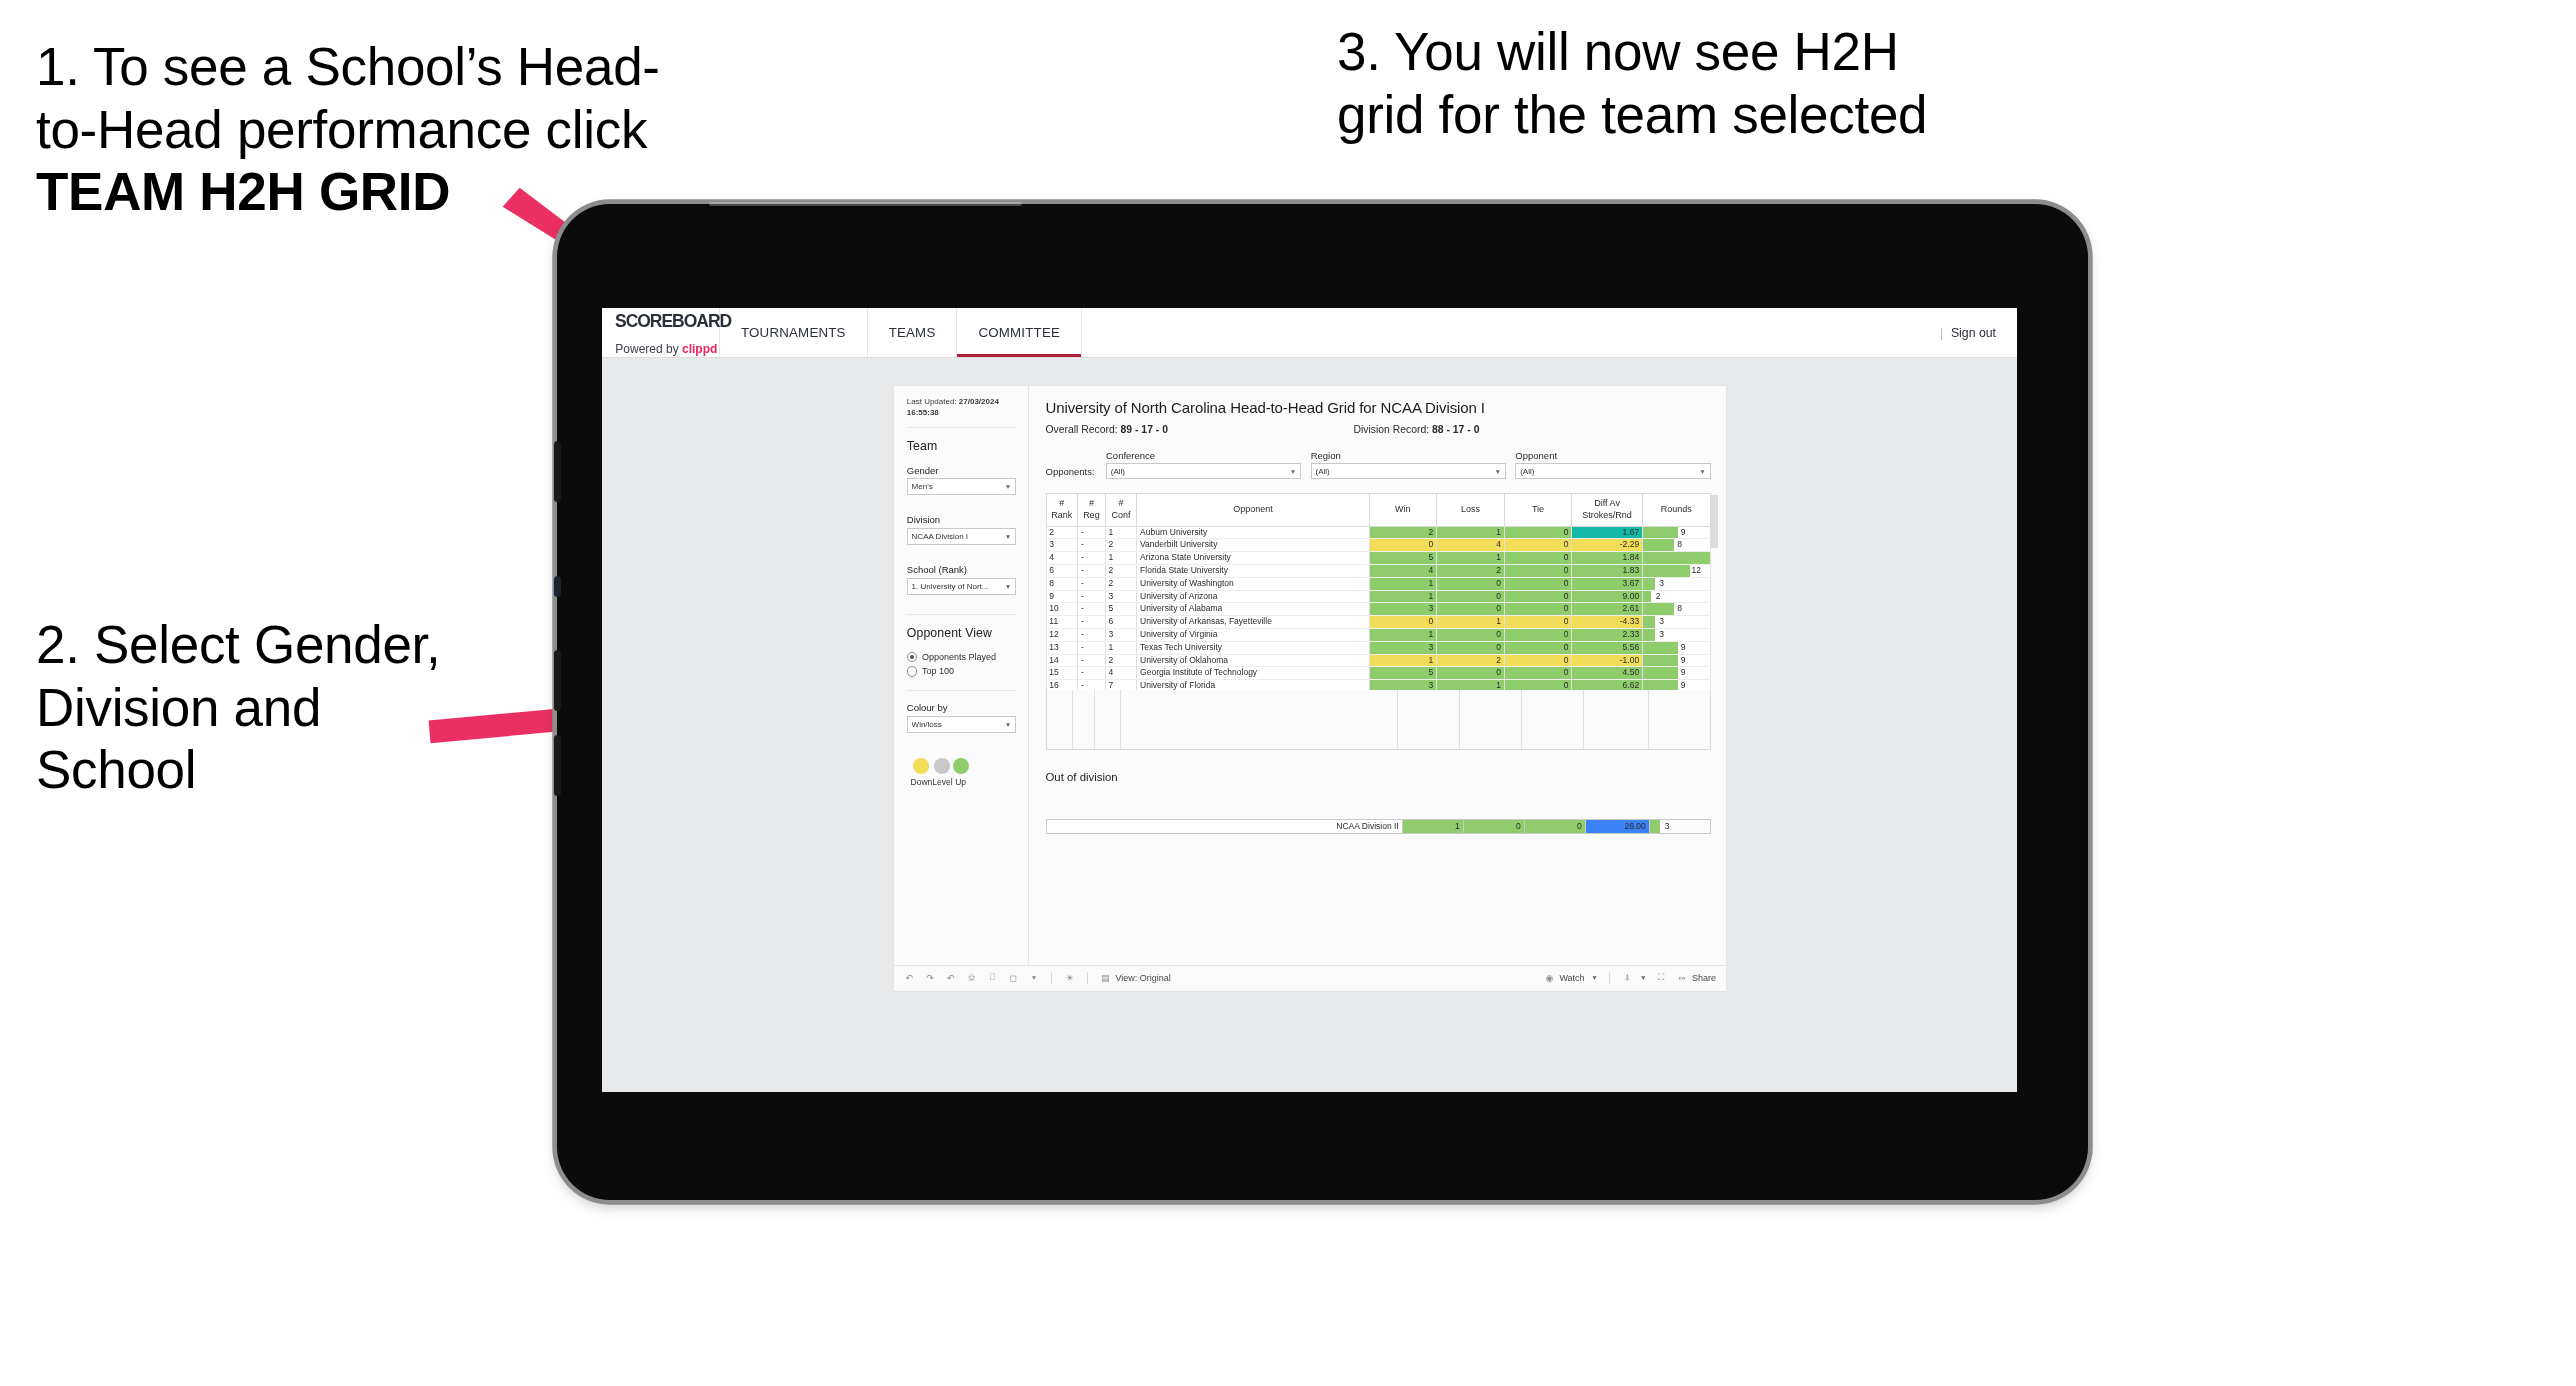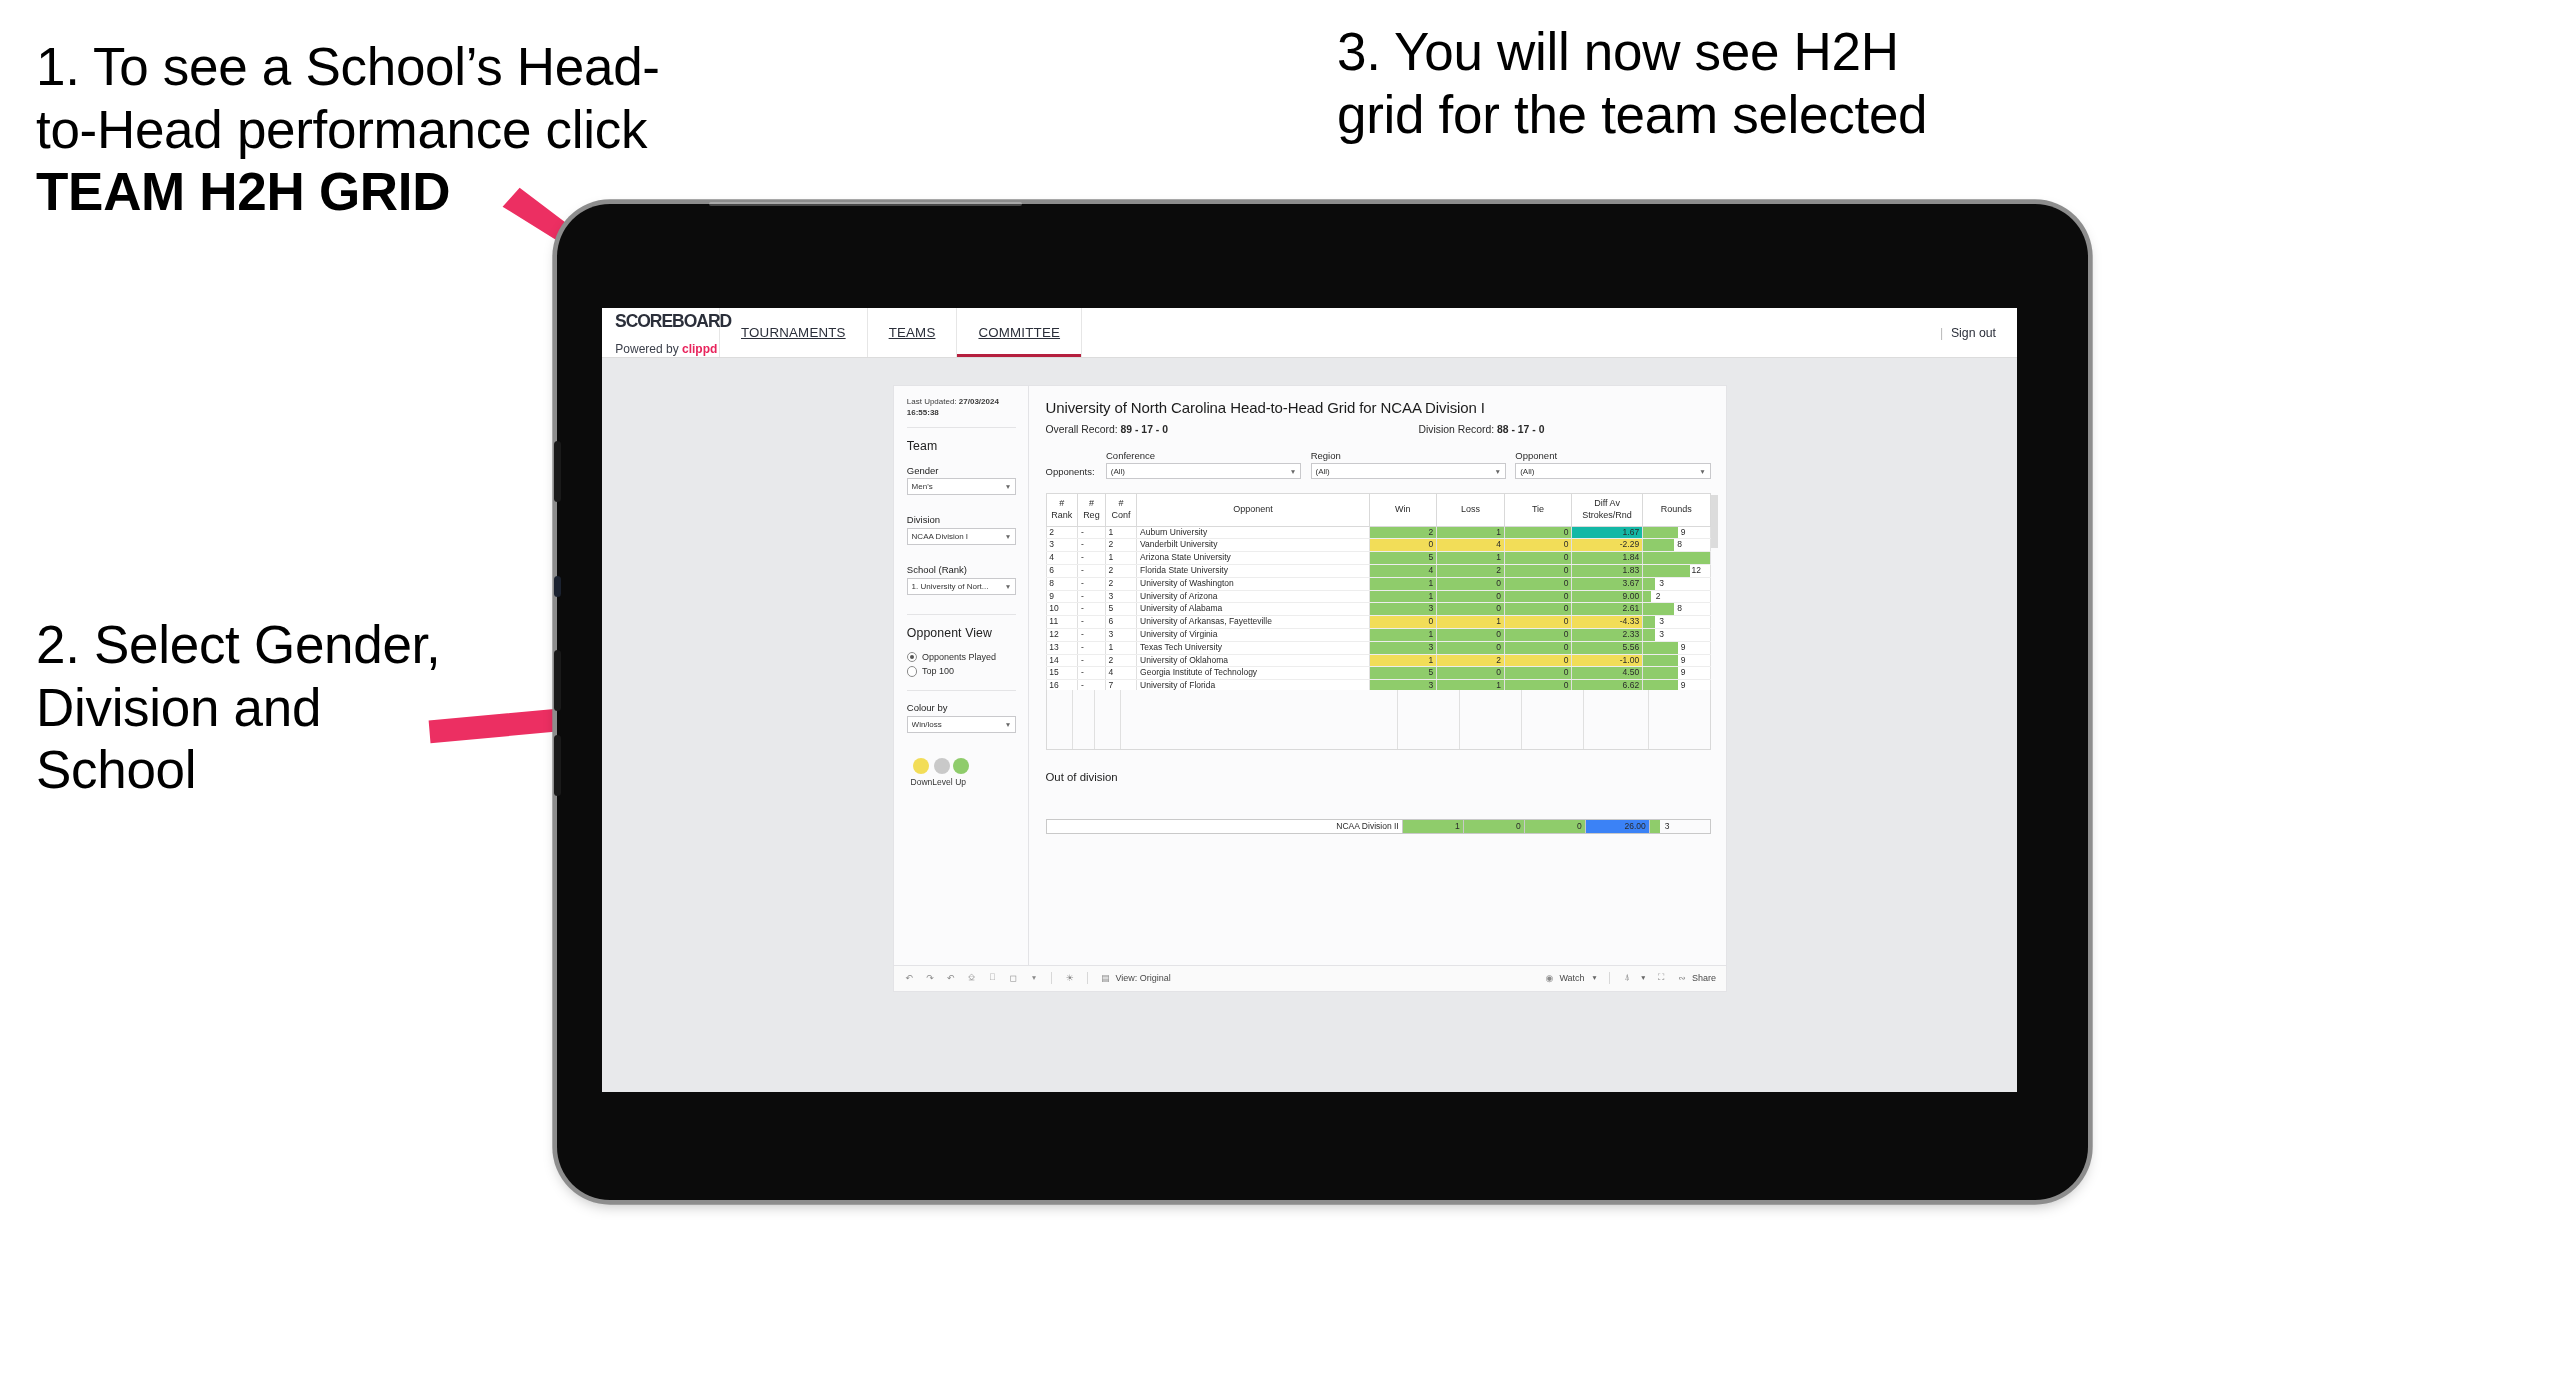--- a/index.html
+++ b/index.html
@@ -119,21 +119,20 @@
   .topnav-item {
     display: flex;
     align-items: center;
     padding: 0 21px;
     font-size: 13.3px;
     color: #2b2f3a;
     letter-spacing: 0.2px;
     border-right: 0.9px solid #e6e6e6;
     position: relative;
     cursor: pointer;
-    text-decoration: underline;
   }
   .topnav-item.active::after {
     content: "";
     position: absolute;
     left: 0; right: 0; bottom: 0;
     height: 2.8px;
     background: #b51f3e;
   }
   .topnav-spacer { flex: 1; }
   .topnav-right {
@@ -281,21 +280,21 @@
     color: #1c1c1c;
     letter-spacing: -0.1px;
     margin-bottom: 8.5px;
   }
   .records {
     display: flex;
     font-size: 10.4px;
     color: #2a2a2a;
     margin-bottom: 15px;
   }
-  .records .r1 { width: 373px; }
+  .records .r1 { width: 308px; }
   .records b { font-weight: bold; }
 
   .filters {
     display: flex;
     align-items: flex-end;
     gap: 9.5px;
     margin-bottom: 13.3px;
   }
   .filters-label {
     font-size: 9.5px;

